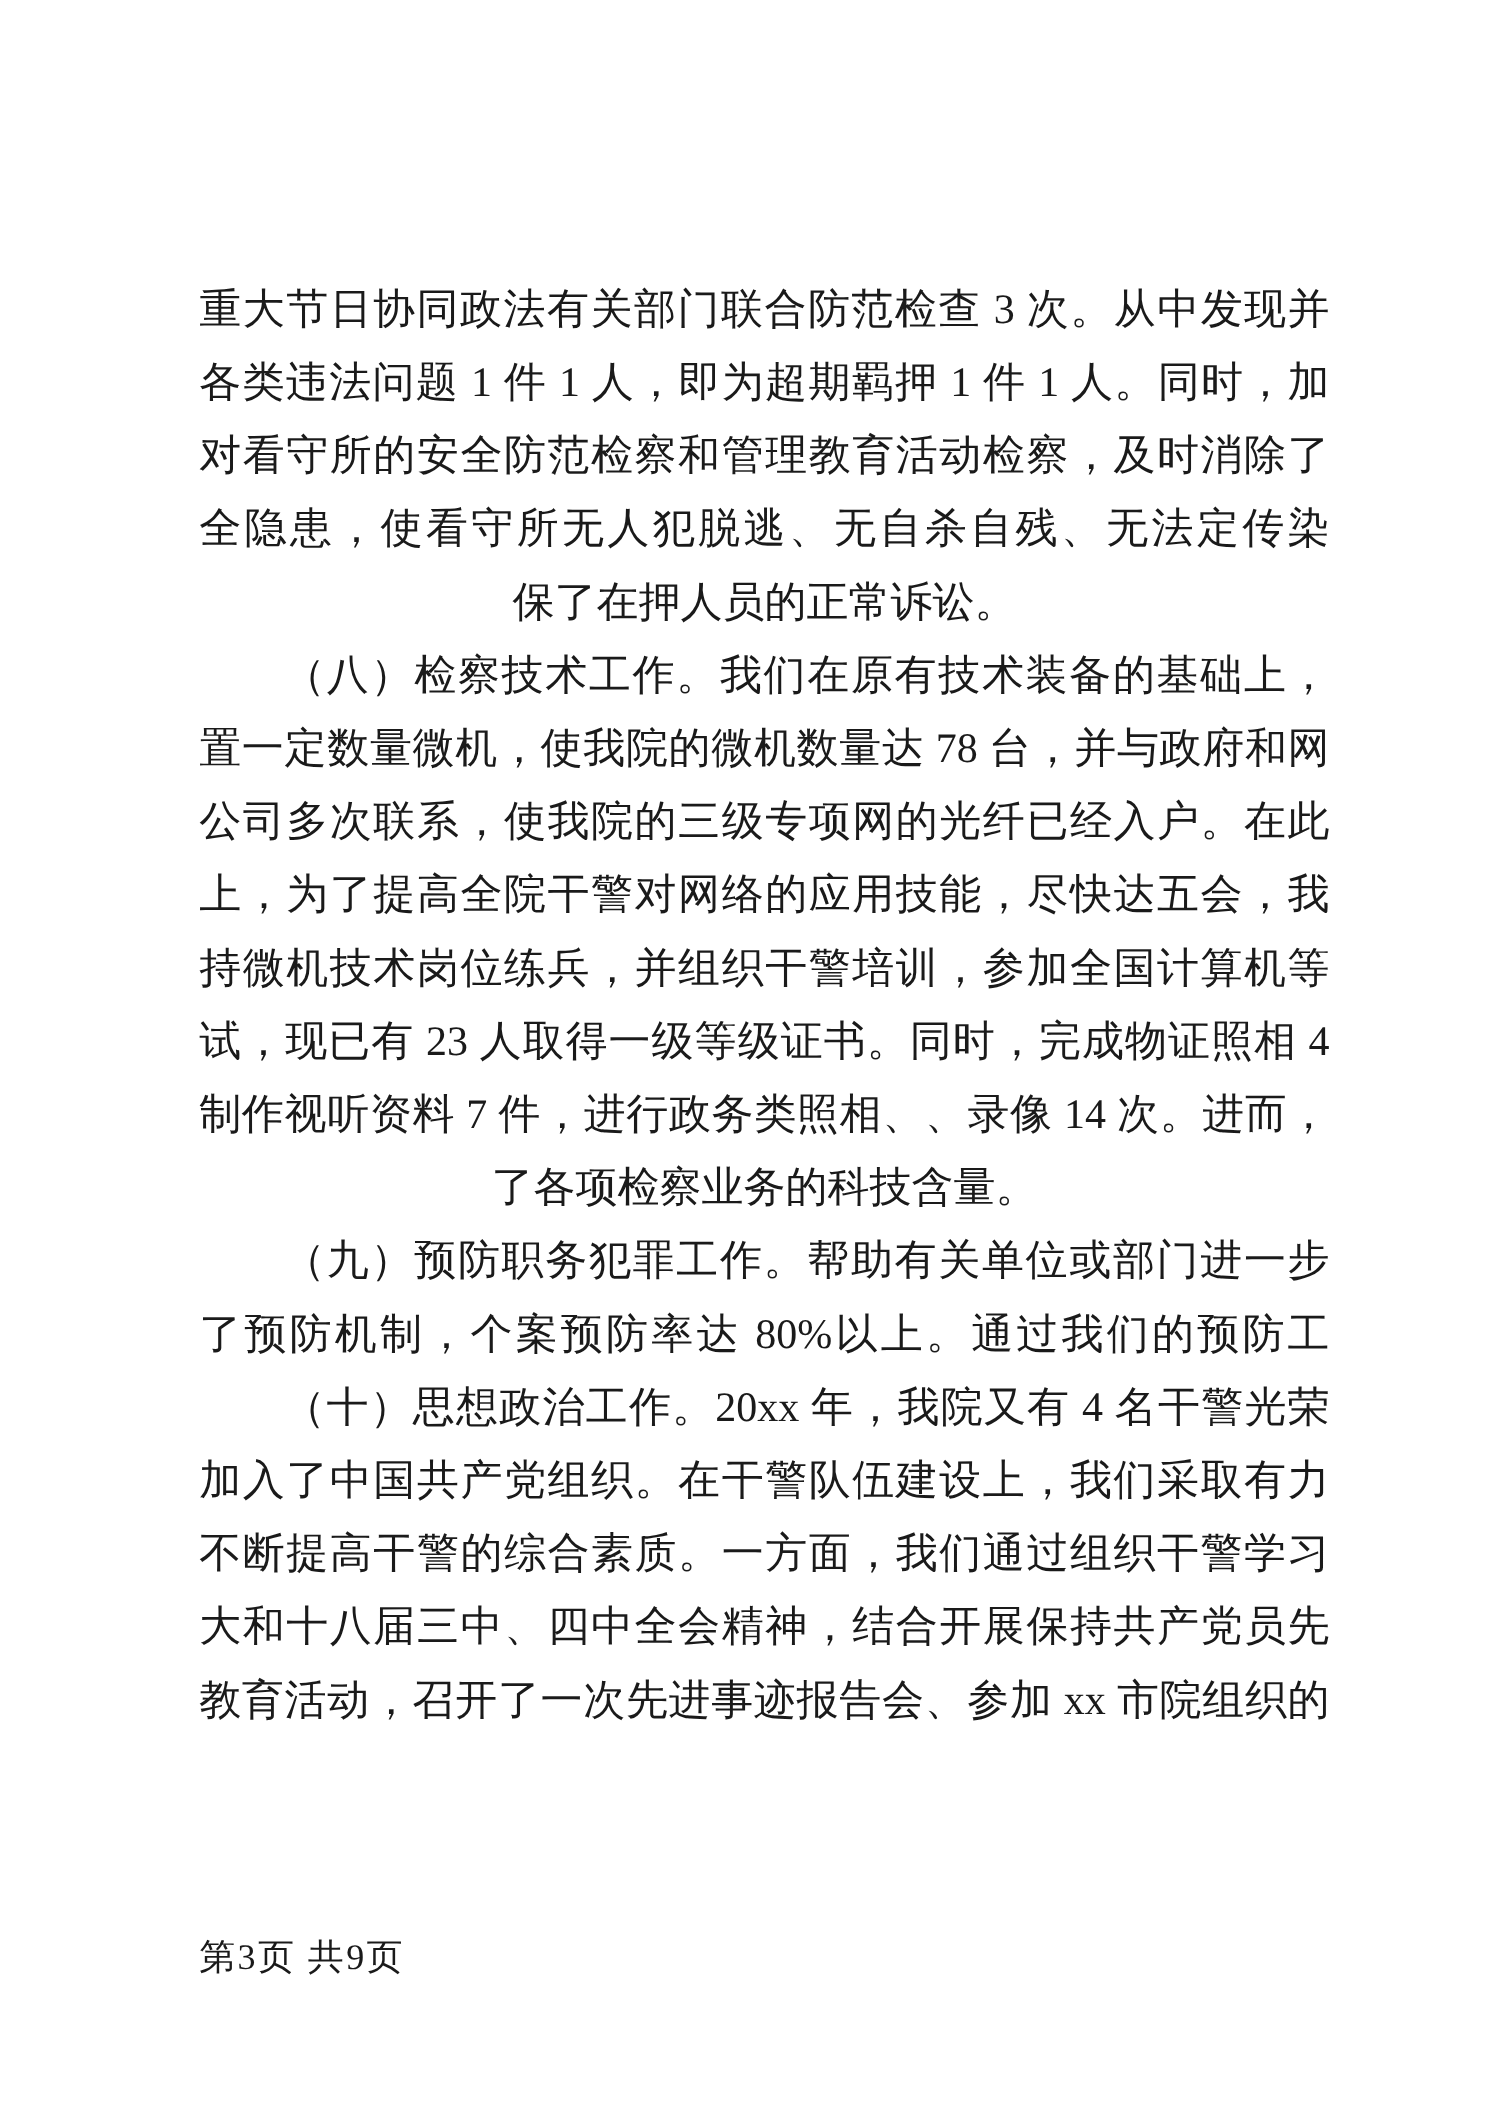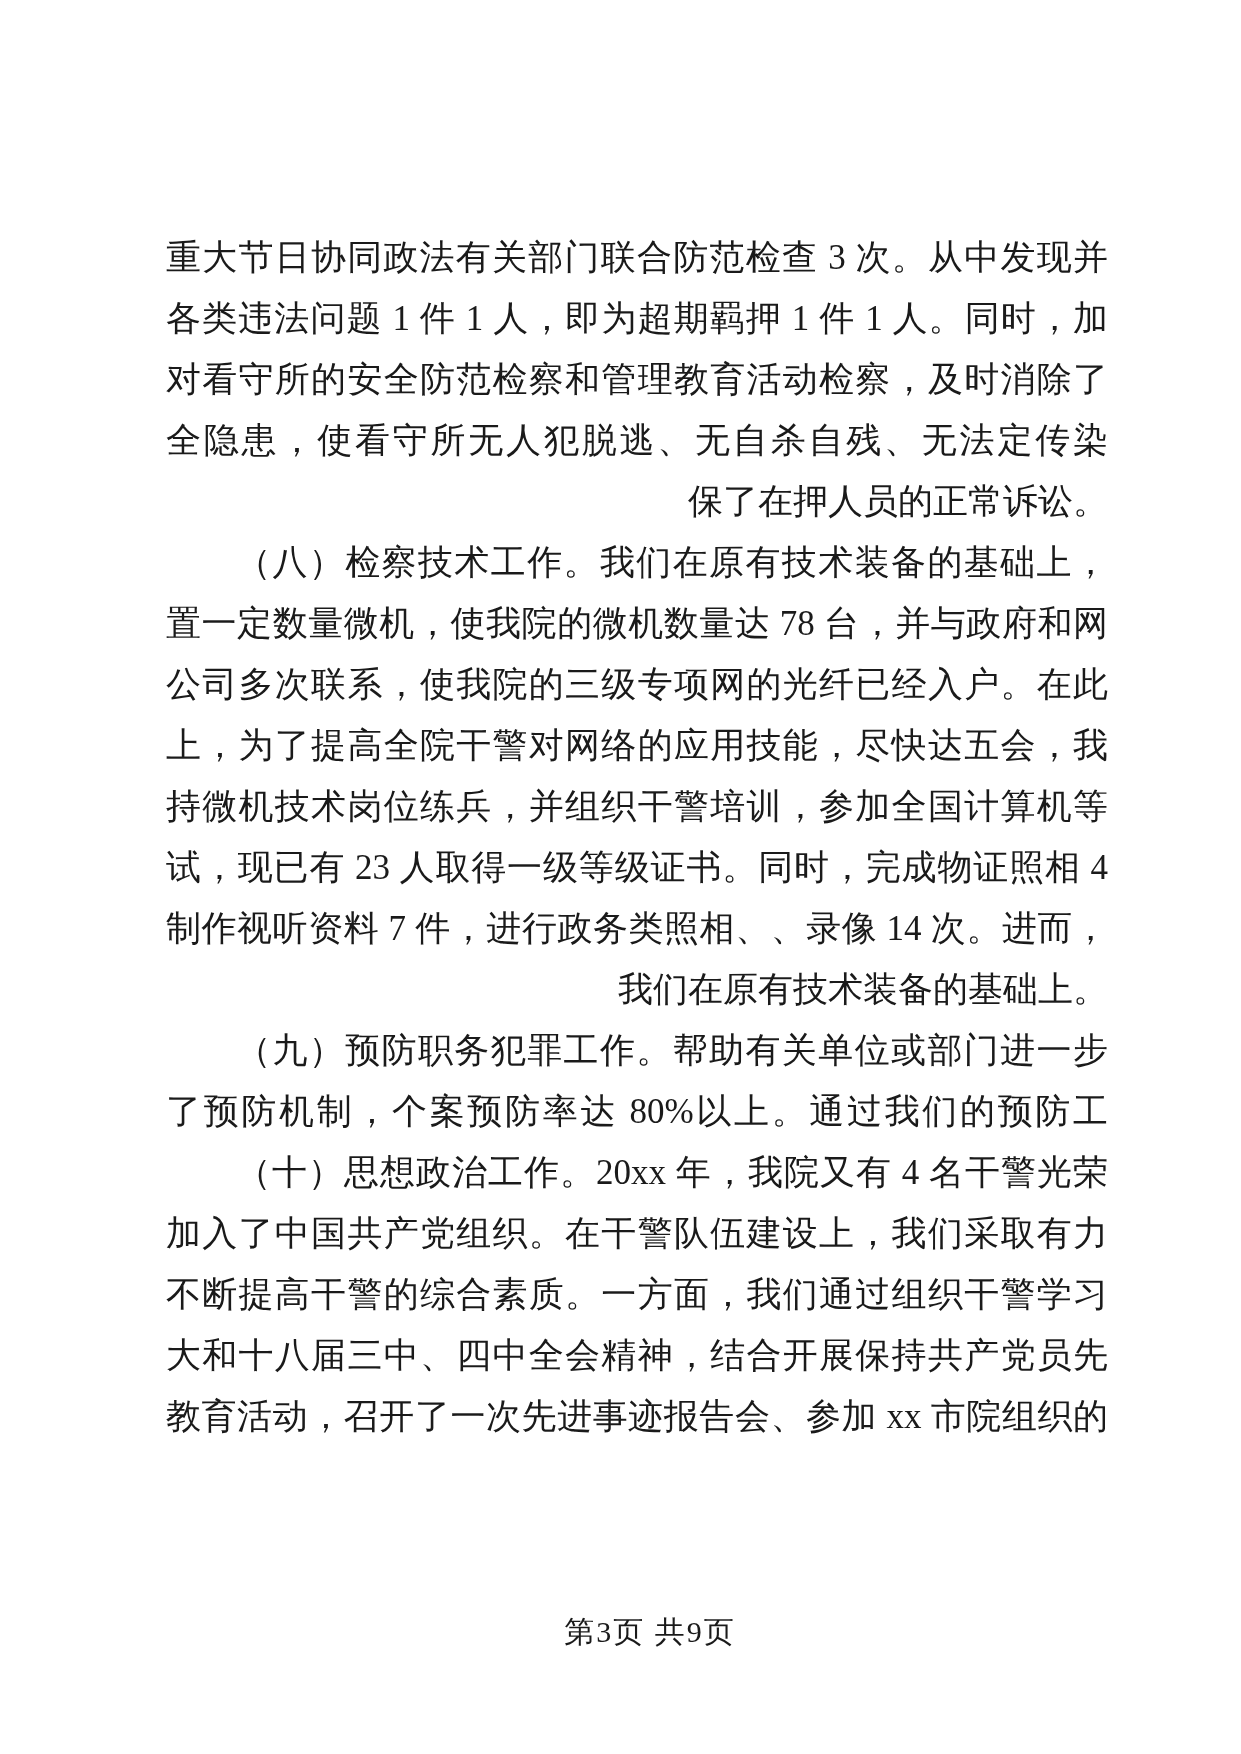--- a/index.html
+++ b/index.html
@@ -23,40 +23,40 @@
     position: absolute;
     left: 166px;
     top: 227px;
     width: 942px;
     color: #1a1a1a;
     font-size: 35px;
   }
   .line {
     height: 61px;
     line-height: 61px;
-    text-align: right;
+    text-align: center;
     white-space: normal;
     overflow: hidden;
   }
   .line.full {
     text-align: justify;
     text-align-last: justify;
     text-justify: inter-character;
   }
   .line.indent {
     padding-left: 70px;
   }
   .footer {
     position: absolute;
     left: 166px;
     top: 1610px;
     width: 968px;
     height: 44px;
     line-height: 44px;
-    text-align: center;
+    text-align: left;
     font-size: 30px;
     color: #1a1a1a;
     letter-spacing: 2px;
   }
 </style>
 </head>
 <body>
 
 <div class="page">
   <div class="text-block">
@@ -65,21 +65,21 @@
       <div class="line full">对看守所的安全防范检察和管理教育活动检察，及时消除了不安</div>
       <div class="line full">全隐患，使看守所无人犯脱逃、无自杀自残、无法定传染病，确</div>
       <div class="line">保了在押人员的正常诉讼。</div>
       <div class="line indent full">（八）检察技术工作。我们在原有技术装备的基础上，又购</div>
       <div class="line full">置一定数量微机，使我院的微机数量达 78 台，并与政府和网通</div>
       <div class="line full">公司多次联系，使我院的三级专项网的光纤已经入户。在此基础</div>
       <div class="line full">上，为了提高全院干警对网络的应用技能，尽快达五会，我们坚</div>
       <div class="line full">持微机技术岗位练兵，并组织干警培训，参加全国计算机等级考</div>
       <div class="line full">试，现已有 23 人取得一级等级证书。同时，完成物证照相 4 件，</div>
       <div class="line full">制作视听资料 7 件，进行政务类照相、、录像 14 次。进而，提高</div>
-      <div class="line">我们在原有技术装备的基础上。</div>
+      <div class="line">了各项检察业务的科技含量。</div>
       <div class="line indent full">（九）预防职务犯罪工作。帮助有关单位或部门进一步健全</div>
       <div class="line full">了预防机制，个案预防率达 80%以上。通过我们的预防工作，减</div>
       <div class="line indent full">（十）思想政治工作。20xx 年，我院又有 4 名干警光荣地</div>
       <div class="line full">加入了中国共产党组织。在干警队伍建设上，我们采取有力措施，</div>
       <div class="line full">不断提高干警的综合素质。一方面，我们通过组织干警学习十八</div>
       <div class="line full">大和十八届三中、四中全会精神，结合开展保持共产党员先进性</div>
       <div class="line full">教育活动，召开了一次先进事迹报告会、参加 xx 市院组织的党</div>
     </div>
   <div class="footer">
     <span>第3页 共9页</span>

